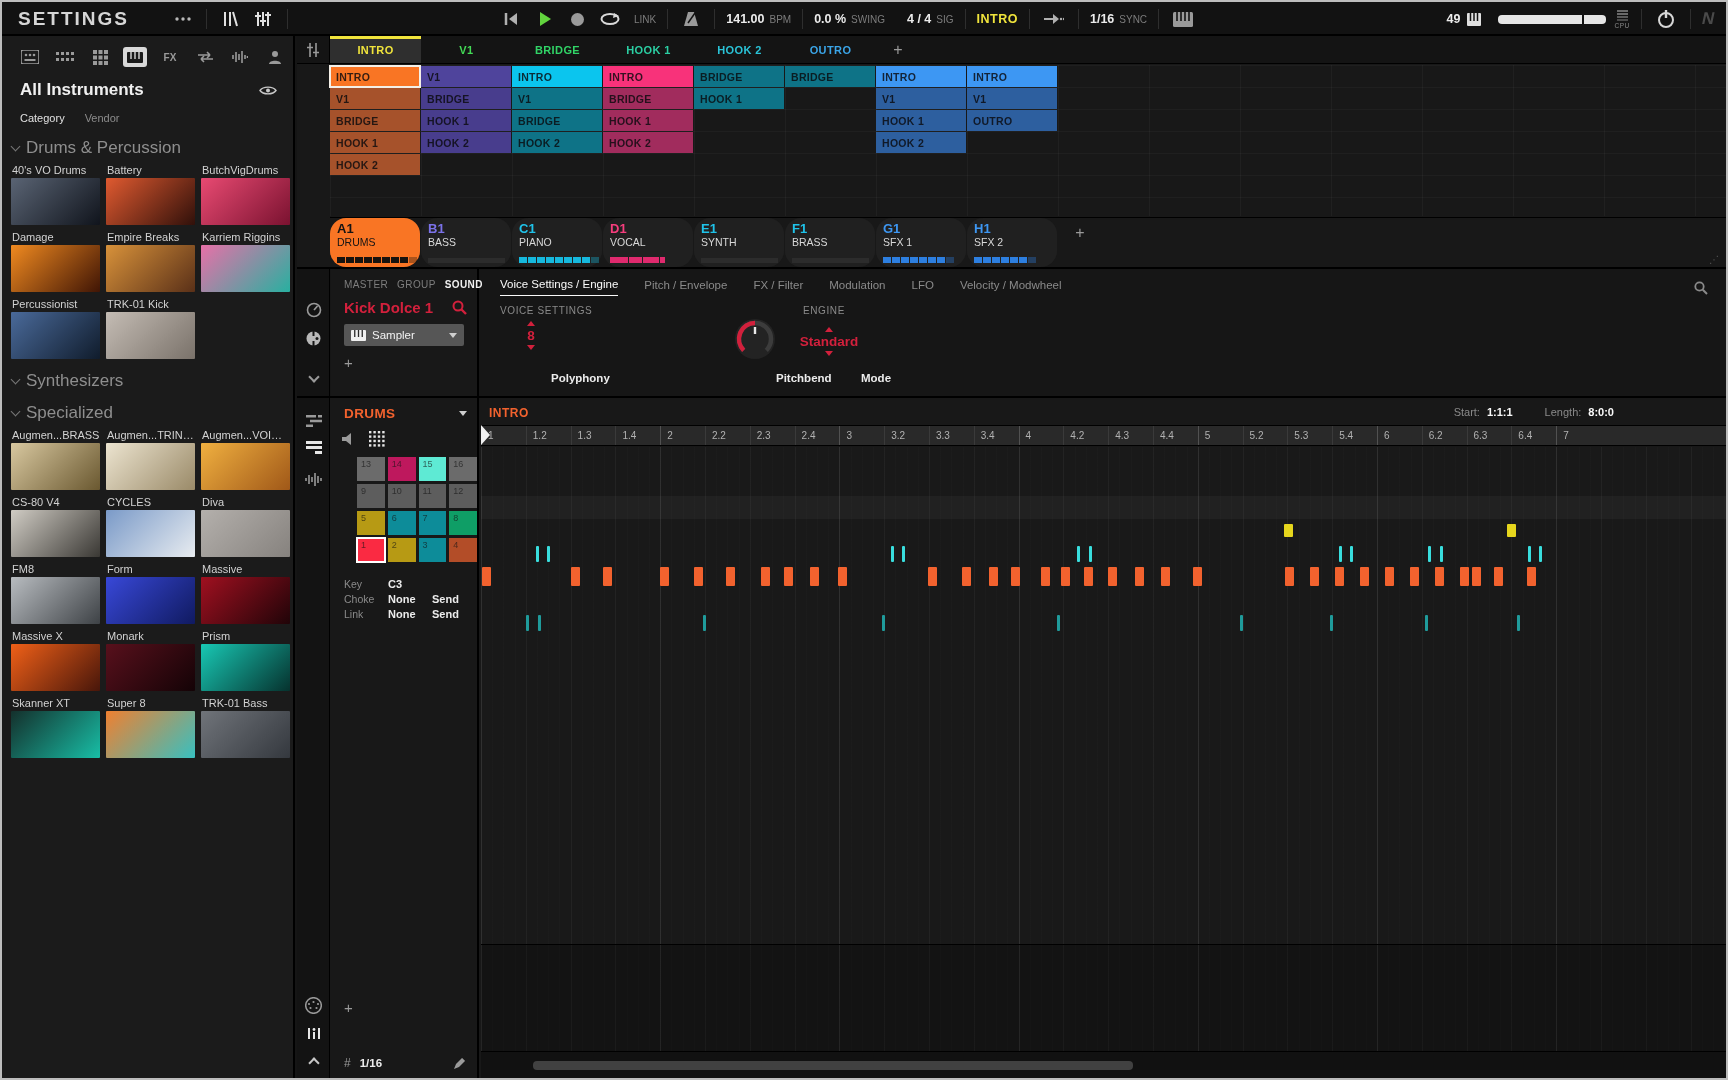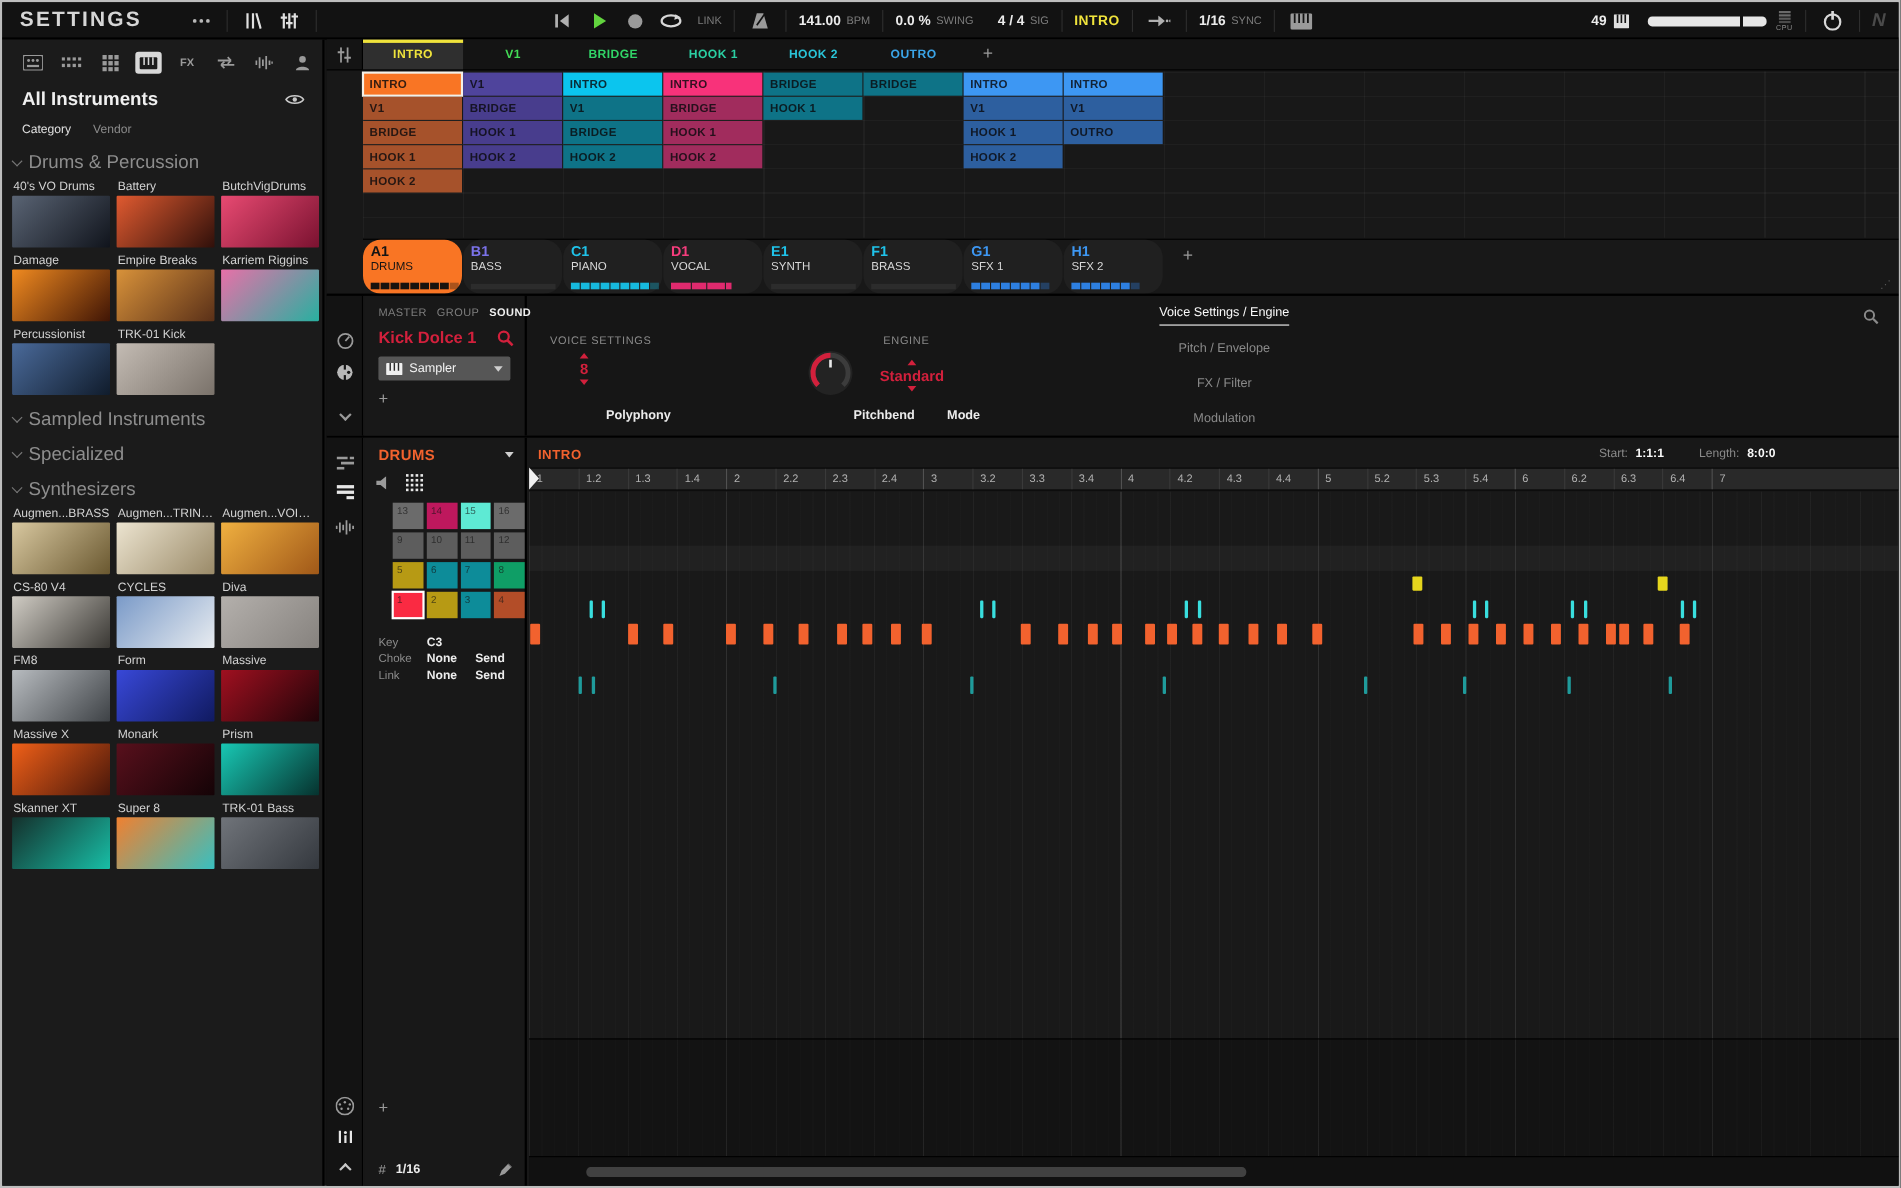--- a/index.html
+++ b/index.html
@@ -76,21 +76,21 @@
   .chan{position:absolute;left:34px;top:0;bottom:0;width:148px;background:#181818;border-right:2px solid #000;}
   .chan-tabs{display:flex;gap:9px;padding:10px 0 0 13px;font-size:10px;letter-spacing:.4px;color:#7e7e7e;}
   .chan-tab.active{color:#f0f0f0;font-weight:bold;}
   .sound-name{display:flex;align-items:center;padding:9px 10px 0 13px;}
   .sound-name span{font-size:15px;font-weight:bold;flex:1;white-space:nowrap;}
   .selector{margin:8px 13px 0 13px;height:22px;background:#565656;border-radius:2px;display:flex;align-items:center;padding:0 7px;gap:6px;}
   .selector span{font-size:11.5px;color:#f2f2f2;flex:1;}
   .sel-arrow{width:0;height:0;border-left:4px solid transparent;border-right:4px solid transparent;border-top:5px solid #cfcfcf;}
   .chan-add{margin:8px 0 0 13px;color:#9a9a9a;font-size:15px;}
   .plugin{position:absolute;left:184px;top:0;right:0;bottom:0;}
-  .plug-tabs{display:flex;align-items:center;gap:15px;padding:9px 0 0 19px;font-size:11.5px;color:#8a8a8a;flex-direction:column;}
+  .plug-tabs{display:flex;align-items:center;gap:26px;padding:9px 0 0 19px;font-size:11.5px;color:#8a8a8a;}
   .plug-tab{padding-bottom:5px;white-space:nowrap;}
   .plug-tab.active{color:#fafafa;border-bottom:1px solid #fafafa;}
   .plug-search{position:absolute;right:18px;top:12px;}
   .sec-label{position:absolute;top:36px;font-size:10px;letter-spacing:.6px;color:#8a8a8a;}
   .ctl{position:absolute;display:flex;flex-direction:column;align-items:center;}
   .ctl .arr-up{width:0;height:0;border-left:4px solid transparent;border-right:4px solid transparent;border-bottom:5px solid #d2203c;}
   .ctl .arr-dn{width:0;height:0;border-left:4px solid transparent;border-right:4px solid transparent;border-top:5px solid #d2203c;}
   .ctl .ctl-val{color:#d2203c;font-size:13.5px;font-weight:bold;margin:2px 0;}
   .ctl-name{position:absolute;font-size:11.5px;color:#ececec;font-weight:bold;margin-left:48px;}
   
@@ -373,29 +373,25 @@
             <div class="lib-item-label">Percussionist</div>
             <div class="lib-thumb" style="background: linear-gradient(135deg, rgb(74, 106, 154), rgb(16, 28, 44));"></div>
           </div>
           <div class="lib-item">
             <div class="lib-item-label">TRK-01 Kick</div>
             <div class="lib-thumb" style="background: linear-gradient(135deg, rgb(196, 188, 180), rgb(122, 114, 106));"></div>
           </div>
         </div>
         <div class="lib-sec-header">
           <span class="chev"></span>
-          <span class="lib-sec-label">Sampled Instruments</span>
+          <span class="lib-sec-label">Synthesizers</span>
         </div>
         <div class="lib-sec-header">
           <span class="chev"></span>
           <span class="lib-sec-label">Specialized</span>
-        </div>
-        <div class="lib-sec-header">
-          <span class="chev"></span>
-          <span class="lib-sec-label">Synthesizers</span>
         </div>
         <div class="lib-grid">
           <div class="lib-item">
             <div class="lib-item-label">Augmen...BRASS</div>
             <div class="lib-thumb" style="background: linear-gradient(135deg, rgb(216, 200, 160), rgb(106, 88, 48));"></div>
           </div>
           <div class="lib-item">
             <div class="lib-item-label">Augmen...TRINGS</div>
             <div class="lib-thumb" style="background: linear-gradient(135deg, rgb(236, 228, 208), rgb(154, 138, 104));"></div>
           </div>

